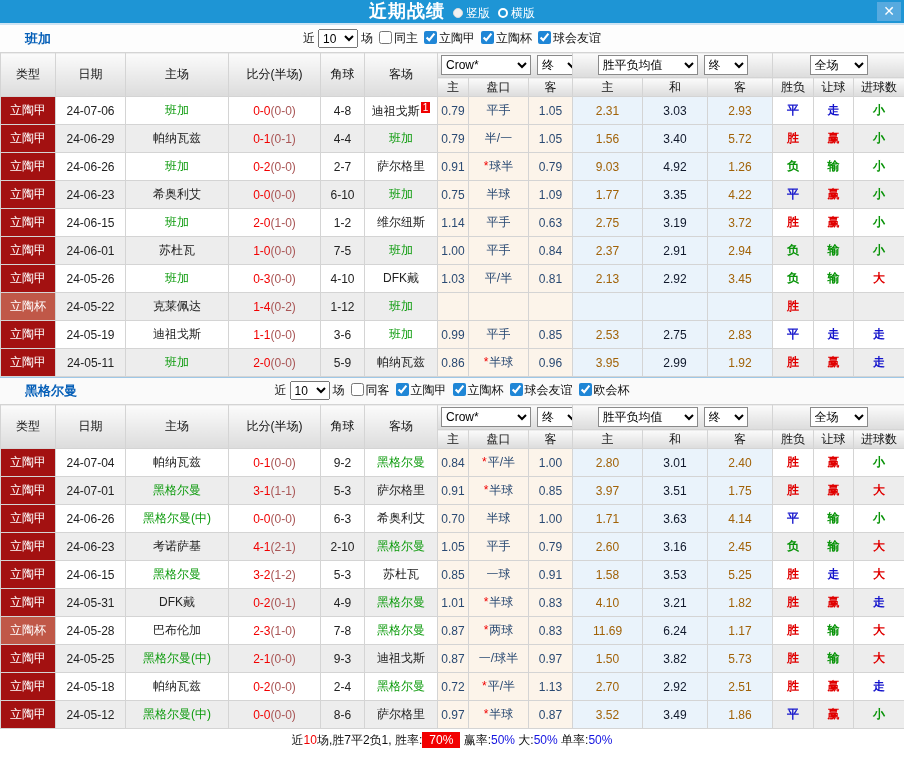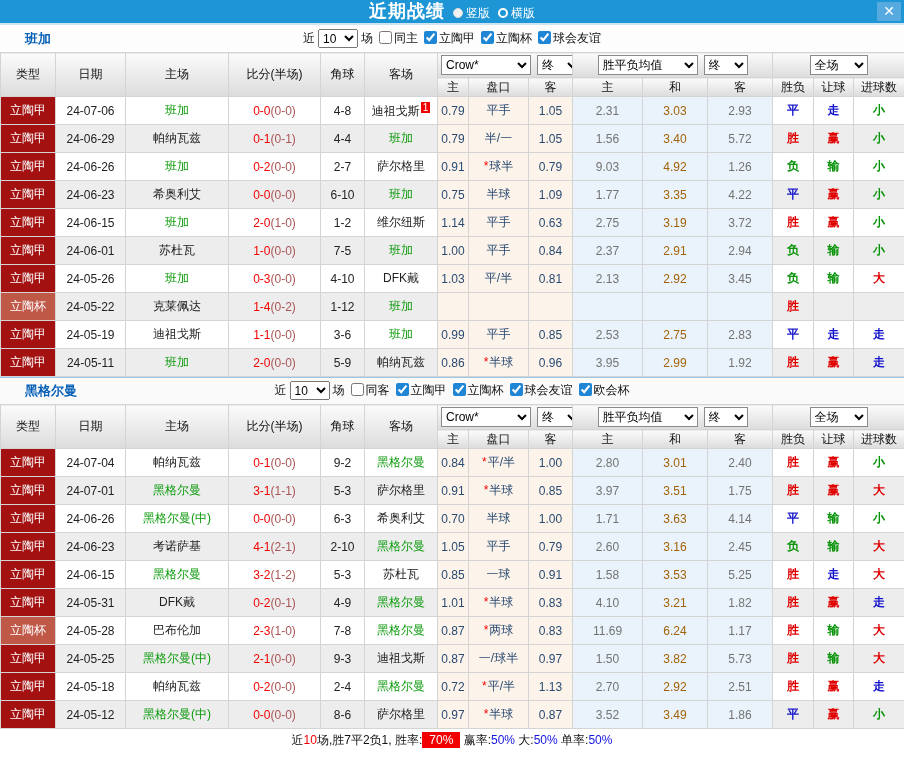--- a/index.html
+++ b/index.html
@@ -18,22 +18,22 @@
   .filterbar .flabel{color:#111;}
   table{border-collapse:collapse;table-layout:fixed;width:904px;}
   th,td{border:1px solid #d4d4d4;padding:0;text-align:center;white-space:nowrap;overflow:hidden;font-weight:normal;}
   thead th{background:linear-gradient(#fbfbfb,#dcdcdc);color:#111;font-size:12px;}
   thead tr.h1 th{height:24px;}
   thead tr.h2 th{height:18px;}
   thead select{font-size:12px;height:20px;margin:0 3px;vertical-align:middle;background:#fff;border:1px solid #8a8a8a;}
   tbody td{height:27px;font-size:12px;background:#fff;}
   tbody tr.alt td{background:#ededed;}
   tbody td.odds{background:#fcf4ea !important;color:#2a4a73;}
-  tbody td.avg{background:#eaf3fb !important;color:#737373;}
-  tbody td.avg.mid{color:#a16207;}
+  tbody td.avg{background:#eaf3fb !important;color:#a16207;}
+  tbody td.avg.mid{color:#0f172a;}
   tbody td.t-jia{background:#a31111 !important;color:#fff;}
   tbody td.t-bei{background:#c05848 !important;color:#fff;}
   .green-team{color:#0a9a0a;}
   .ft{color:#f20000;}
   .ht{color:#a95555;}
   .star{color:#f00000;margin-right:1px;}
   .redcard{display:inline-block;background:#f00000;color:#fff;font-size:10px;line-height:11px;padding:0 2px;vertical-align:4px;margin-left:1px;}
   td .c-r{color:#e00000;font-weight:bold;}
   td .c-b{color:#1414cc;font-weight:bold;}
   td .c-g{color:#089308;font-weight:bold;}

